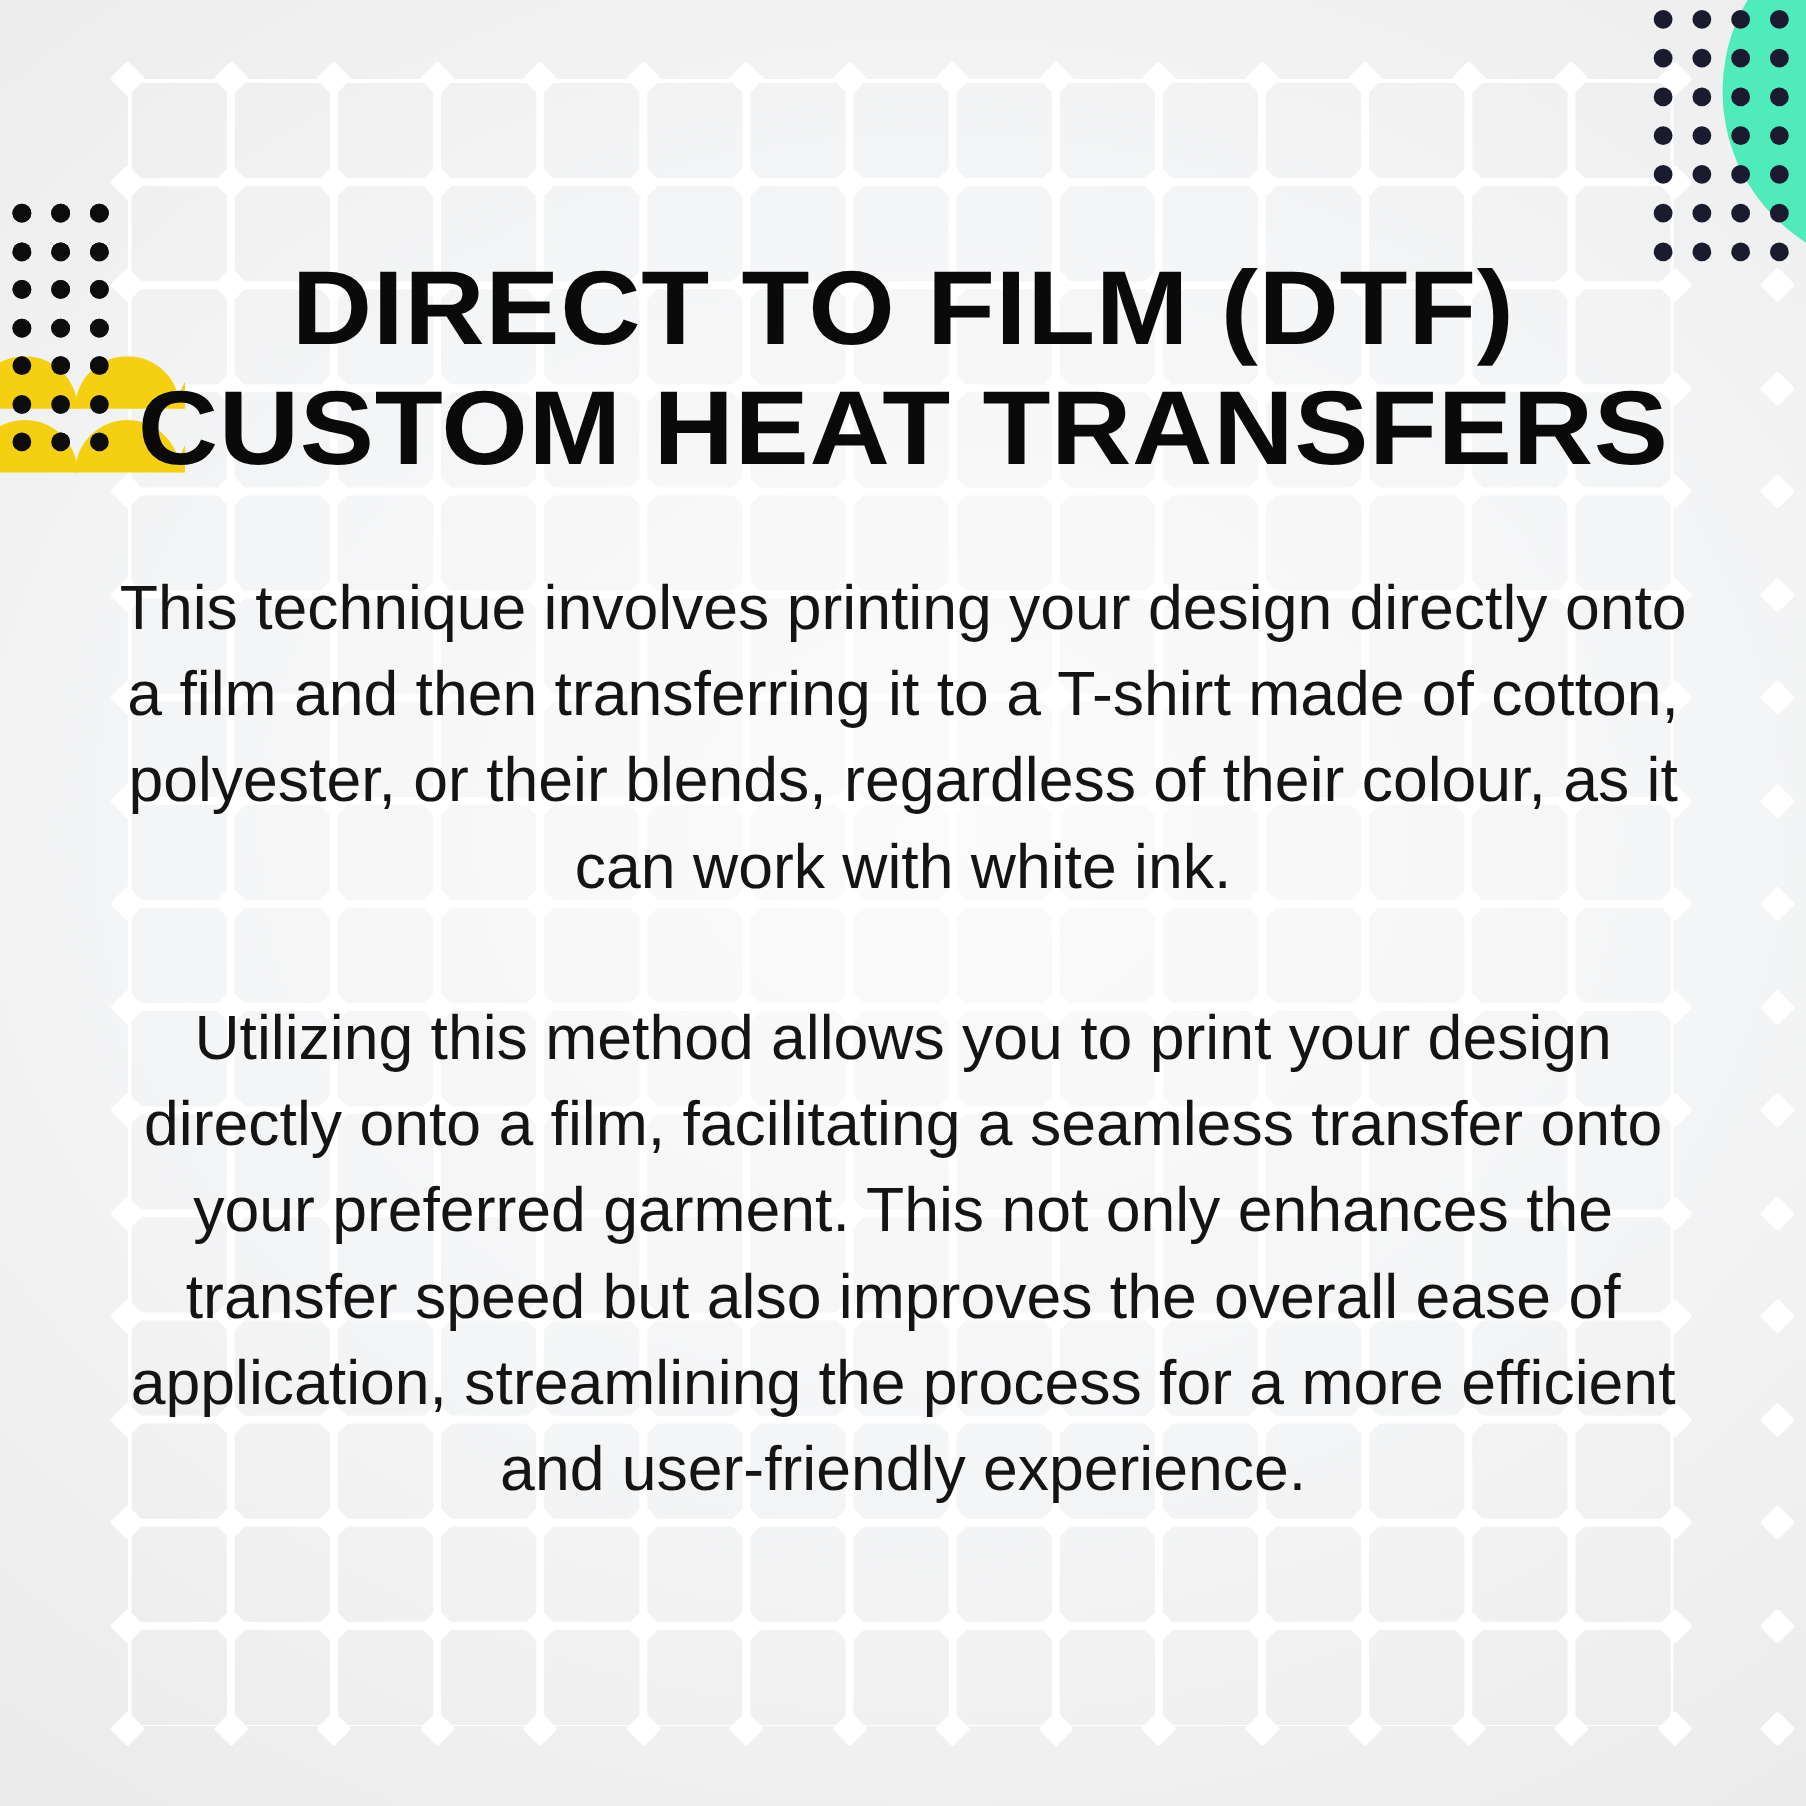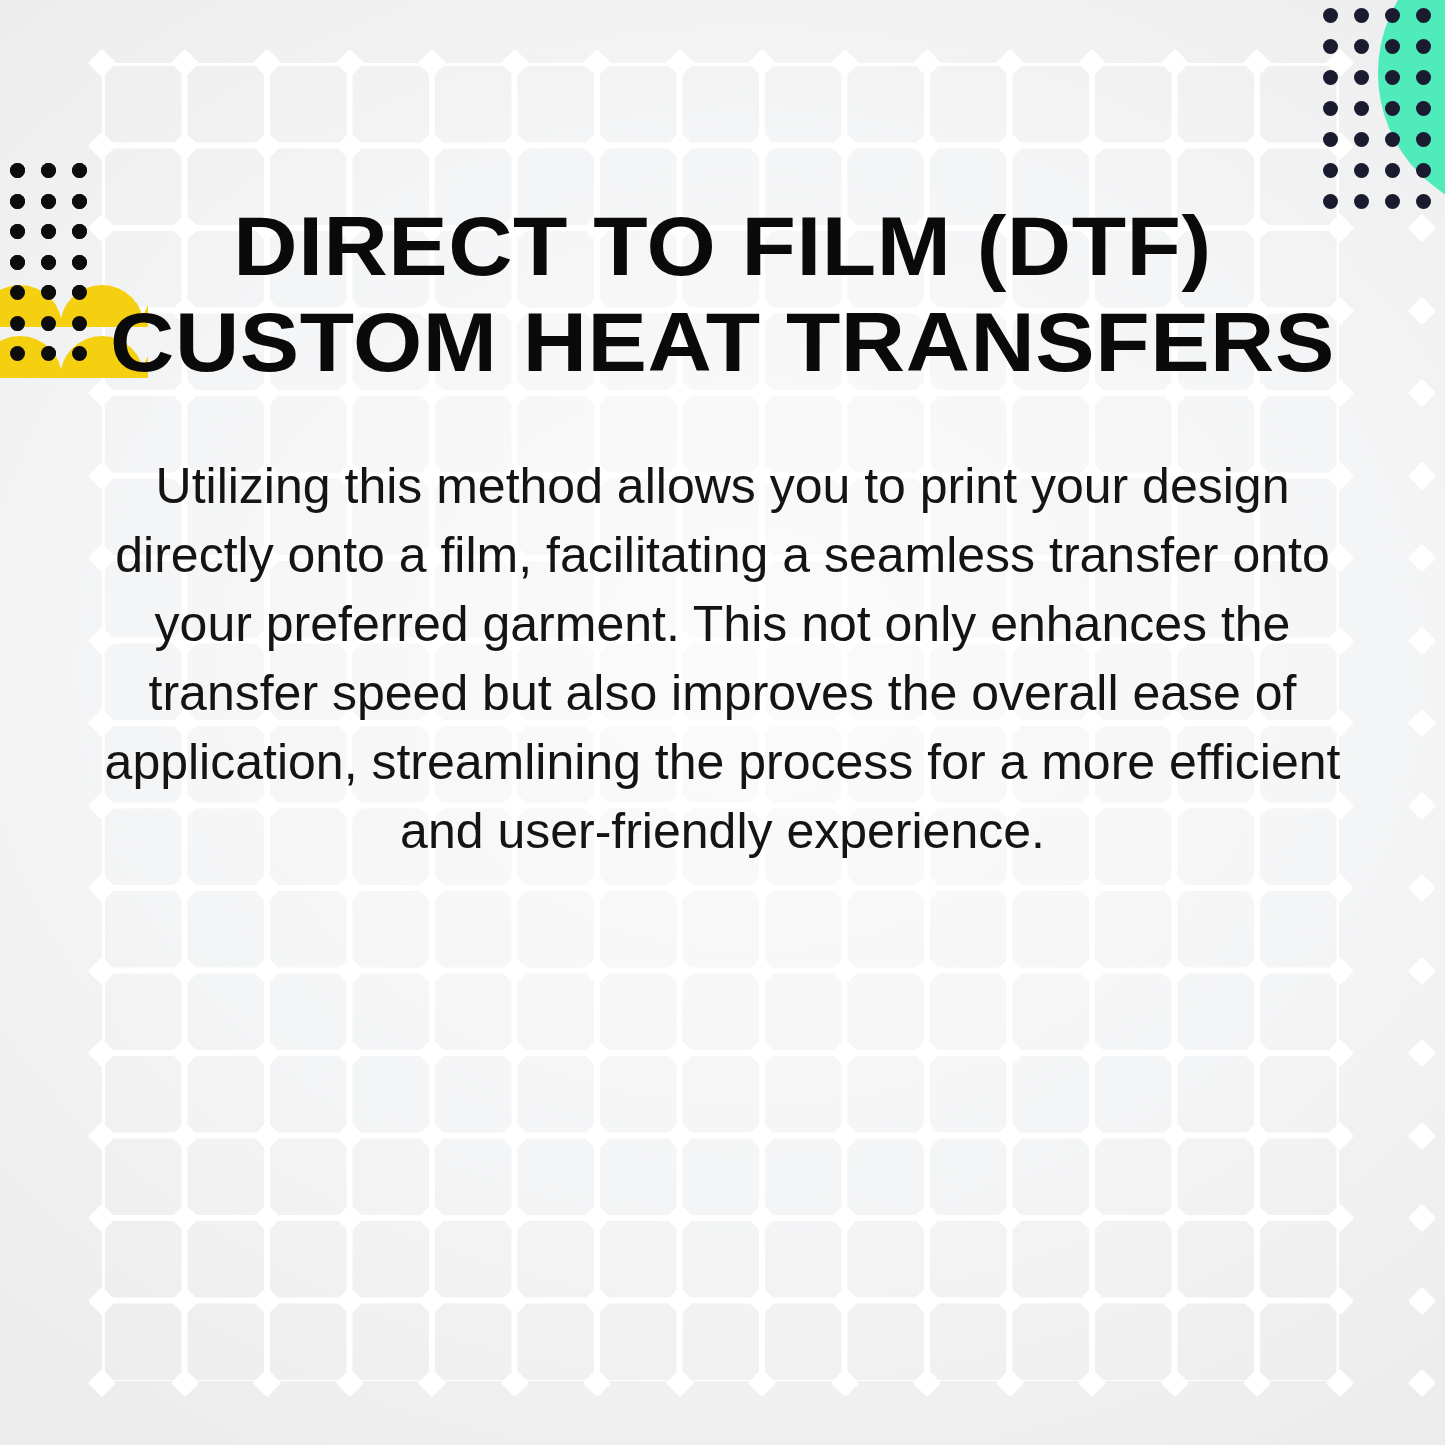--- a/index.html
+++ b/index.html
@@ -514,16 +514,17 @@
       <div class="dot" style="width: 15px; height: 15px; left: 41px; top: 196px; background: rgb(12, 12, 12);"></div>
       <div class="dot" style="width: 15px; height: 15px; left: 72px; top: 196px; background: rgb(12, 12, 12);"></div>
     </div>
 
   <h1 class="headline">
     <span class="line">DIRECT TO FILM (DTF)</span>
     <span class="line">CUSTOM HEAT TRANSFERS</span>
   </h1>
 
   <div class="body-copy">
+    <p>This technique involves printing your design directly onto a film and then transferring it to a T-shirt made of cotton, polyester, or their blends, regardless of their colour, as it can work with white ink.</p>
     <p>Utilizing this method allows you to print your design directly onto a film, facilitating a seamless transfer onto your preferred garment. This not only enhances the transfer speed but also improves the overall ease of application, streamlining the process for a more efficient and user-friendly experience.</p>
   </div>
 
 </div>
 
 </body></html>

